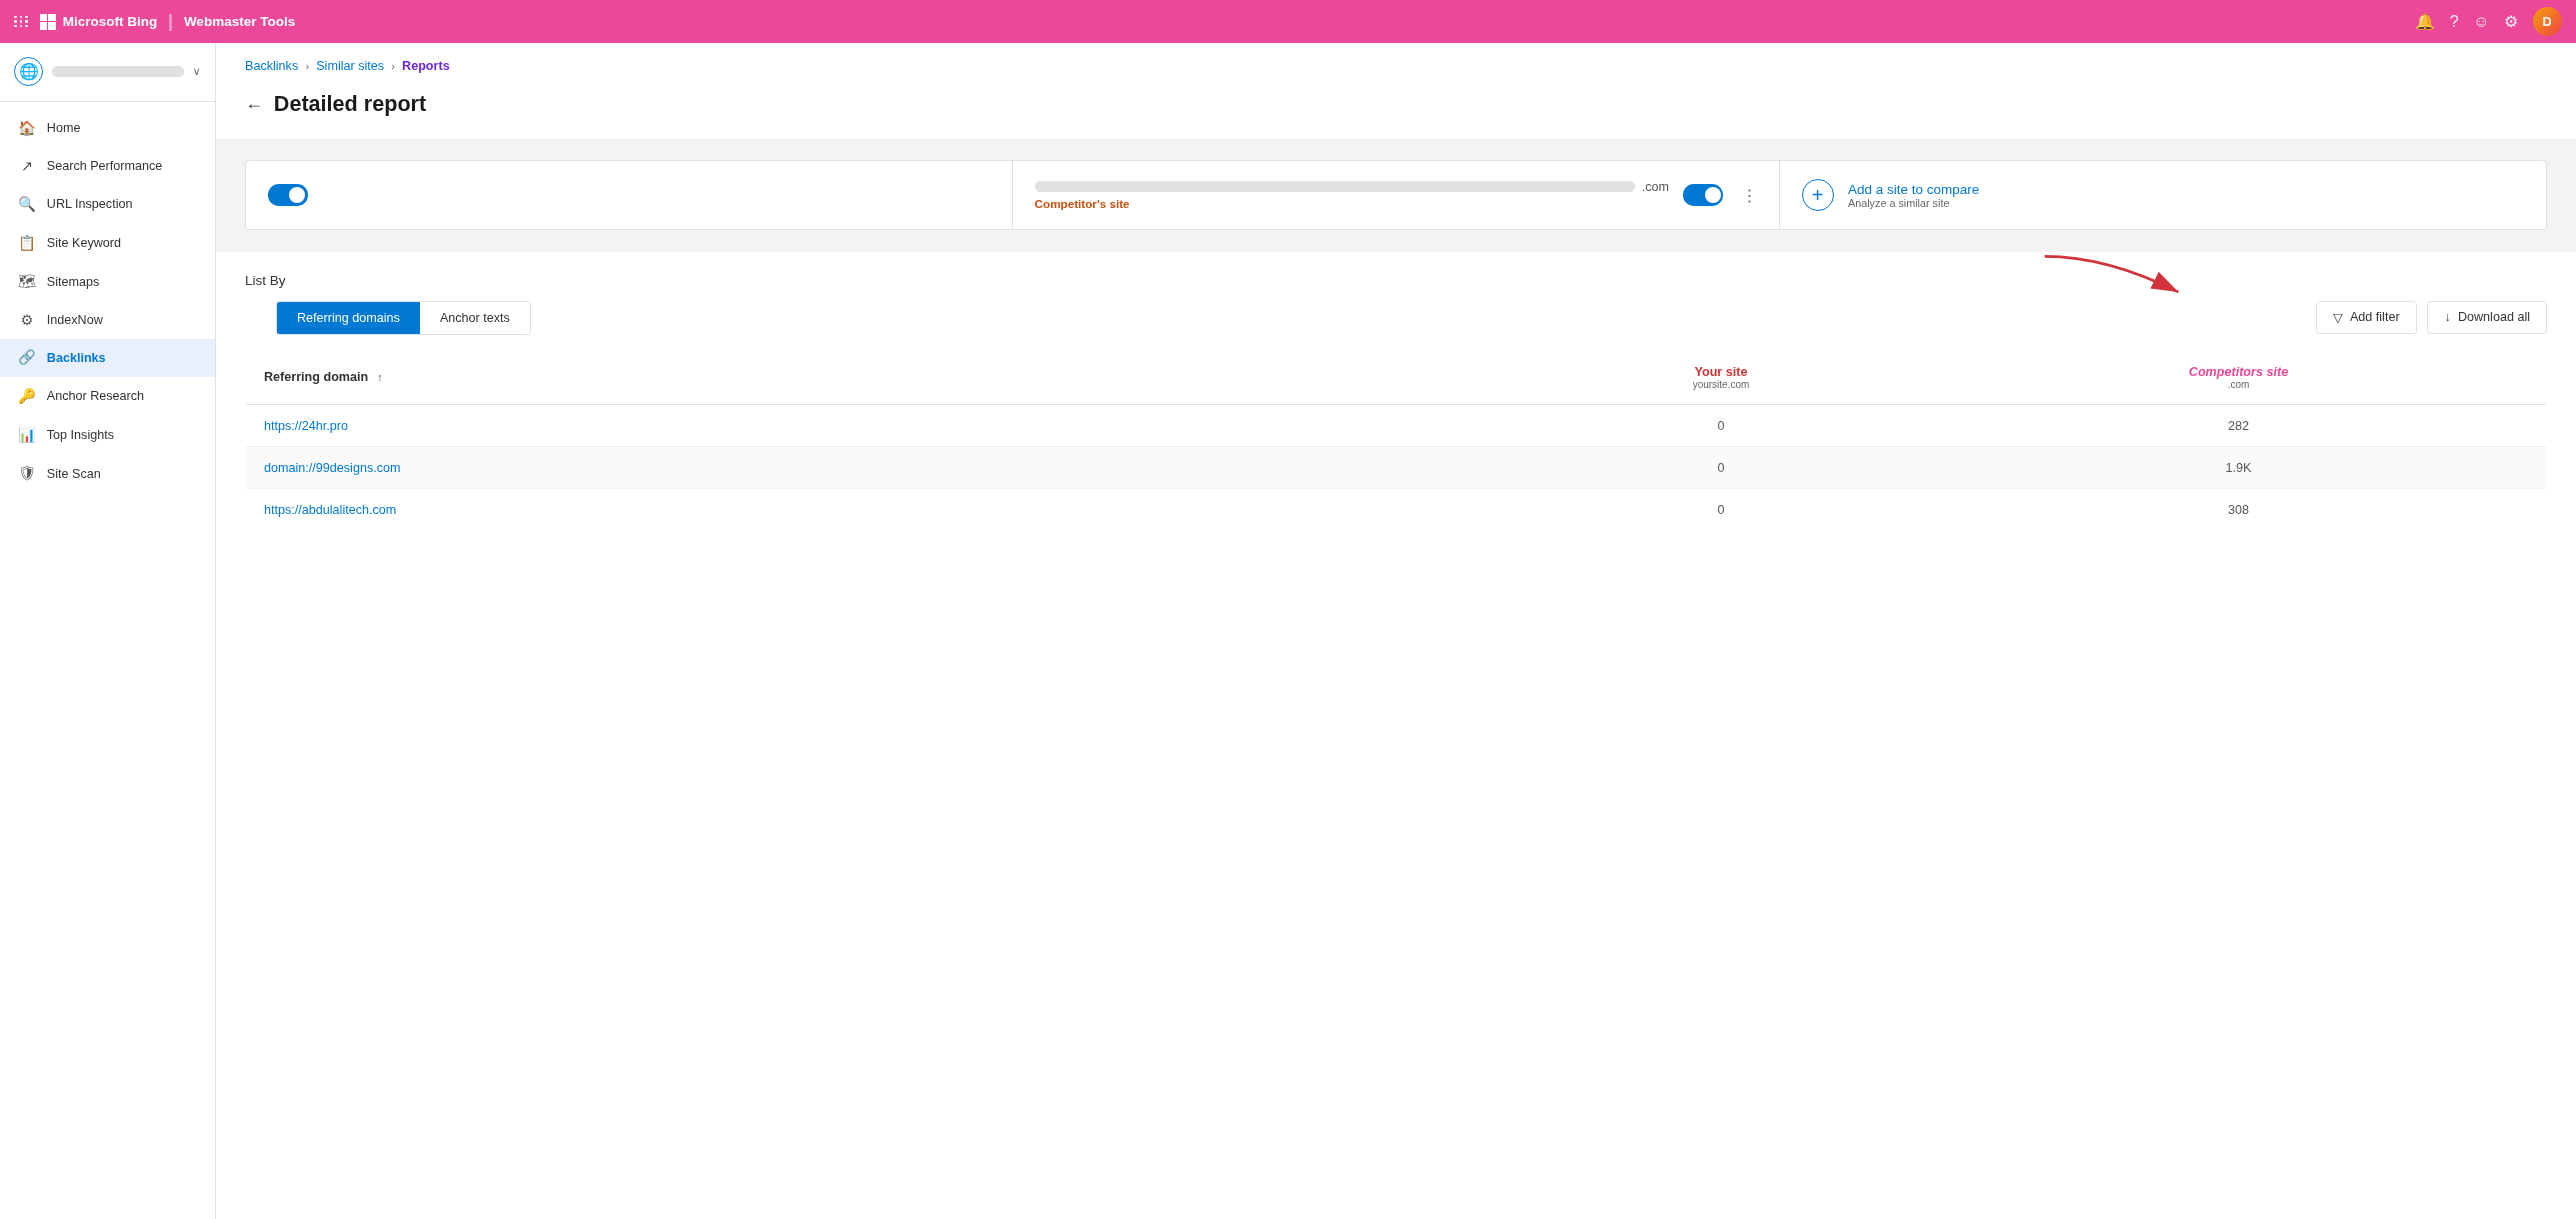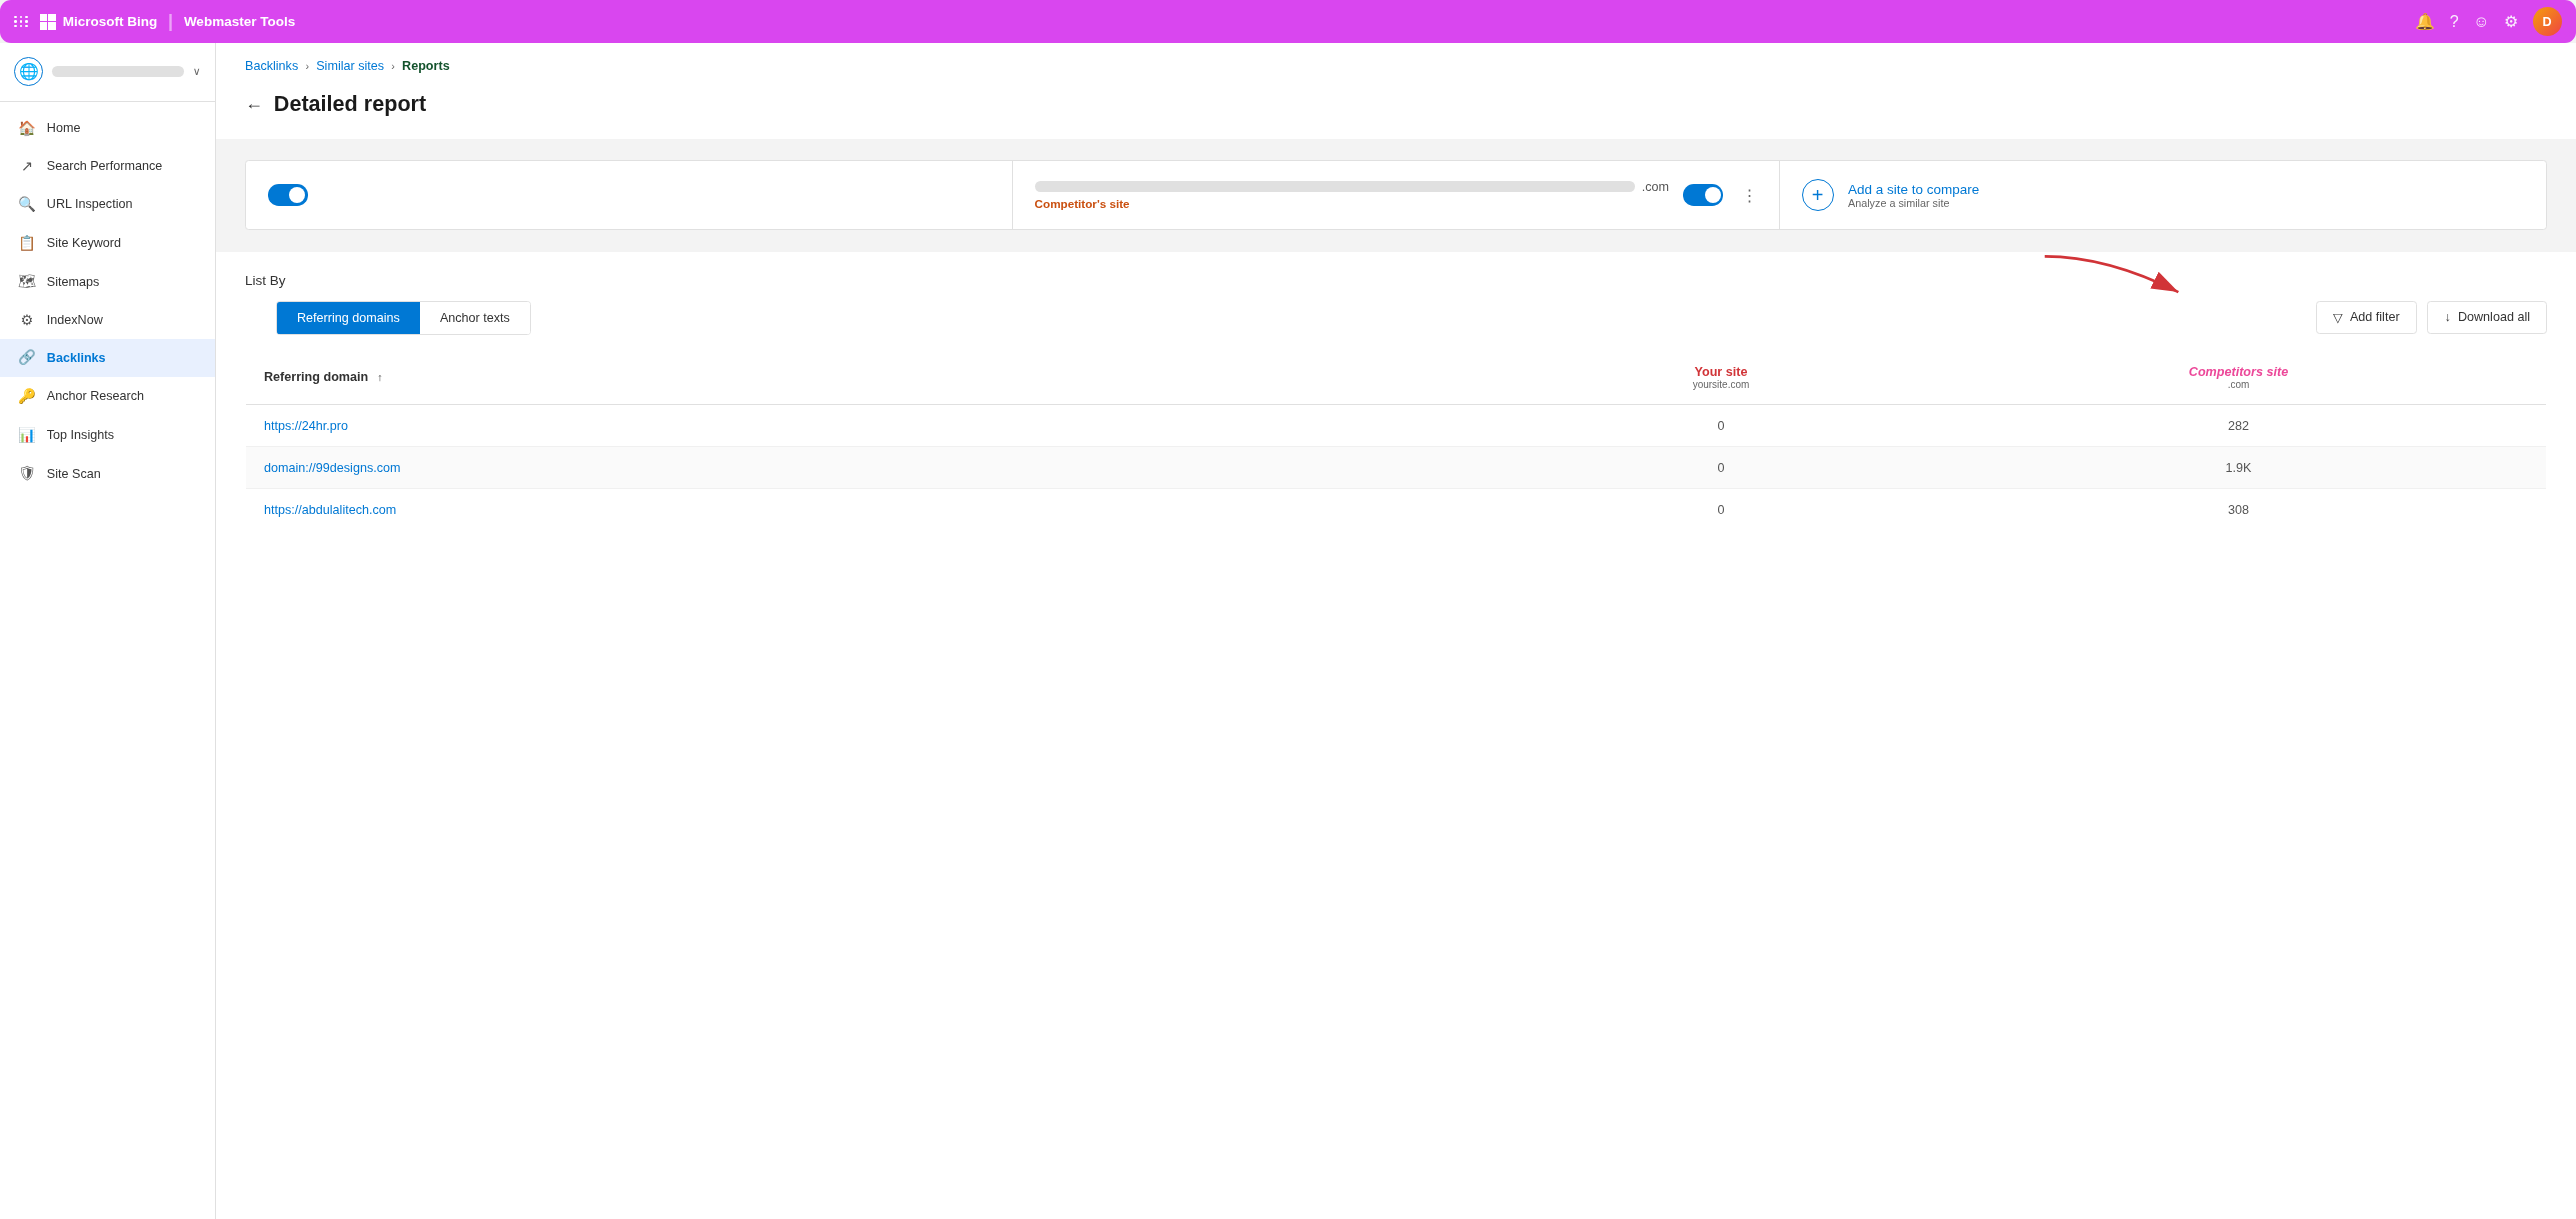--- a/index.html
+++ b/index.html
@@ -1,28 +1,27 @@
 <!DOCTYPE html>
 <html style="font-size:14.4px"><head>
   <meta charset="utf-8">
   <style>
     * { box-sizing: border-box; margin: 0; padding: 0; }
     body { font-family: 'Segoe UI', Arial, sans-serif; font-size: 12.6px; background: #f3f3f3; display: flex; flex-direction: column; height: 100vh; overflow: hidden; }
 
     
     .topnav {
-      background: #d946ef;
+      background: #ec4899;
       color: white;
       display: flex;
       align-items: center;
       height: 43px;
       padding: 0 14.4px;
       flex-shrink: 0;
       gap: 10.8px;
-      border-radius: 11px;
     }
     .topnav-brand {
       display: flex;
       align-items: center;
       gap: 7.2px;
       font-size: 13.5px;
       font-weight: 600;
       color: white;
     }
     .topnav-divider {
@@ -166,21 +165,21 @@
       gap: 7.2px;
       padding: 16px 29px 10.8px;
       font-size: 12.6px;
       color: #0078d4;
     }
     .breadcrumb-sep {
       color: #666;
       font-size: 10.8px;
     }
     .breadcrumb-current {
-      color: #14532d;
+      color: #6d28d9;
       font-weight: 600;
     }
 
     
     .page-header {
       display: flex;
       align-items: center;
       gap: 10.8px;
       padding: 7.2px 29px 21.6px;
       font-size: 21.6px;

